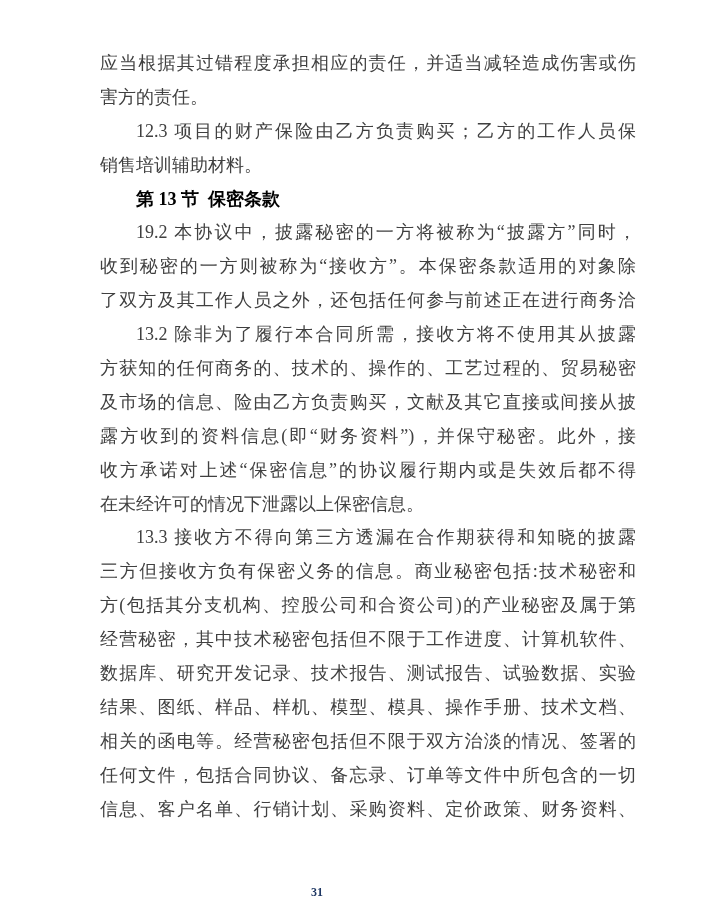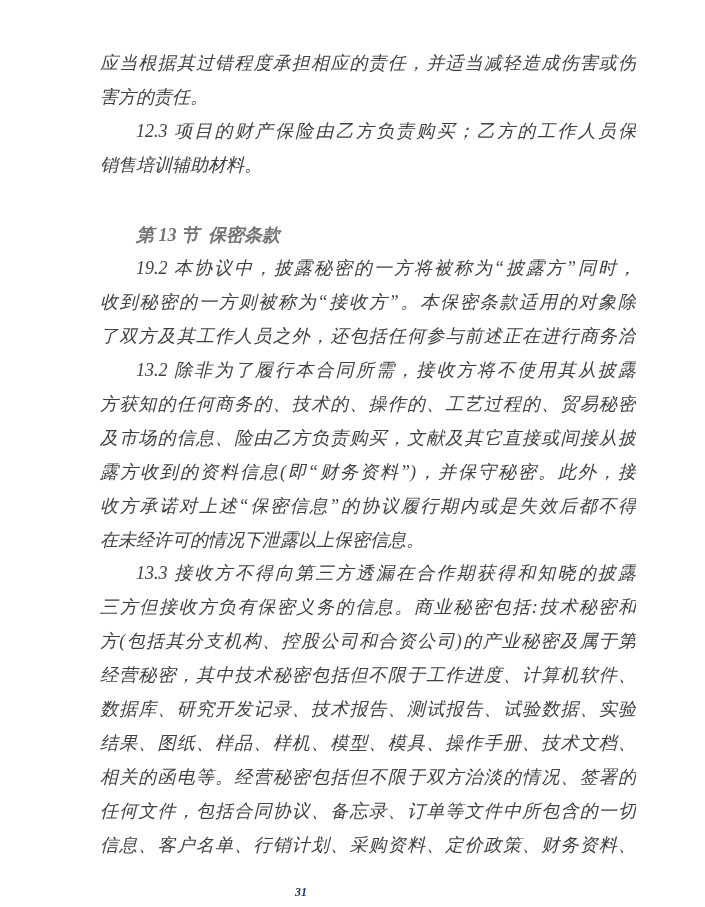--- a/index.html
+++ b/index.html
@@ -7,21 +7,20 @@
     padding: 0;
     background: #ffffff;
   }
   .page {
     position: relative;
     width: 705px;
     height: 907px;
     background: #ffffff;
     overflow: hidden;
     font-family: "Liberation Serif", "DejaVu Serif", serif;
-    font-style: italic;
   }
   .content {
     position: absolute;
     left: 100px;
     top: 47px;
     width: 536px;
     color: #404040;
     font-size: 18px;
     line-height: 33.9px;
   }
@@ -36,28 +35,27 @@
   }
   .line.end {
     text-align: center;
     text-align-last: left;
   }
   .line.ind {
     text-indent: 36px;
   }
   .line.heading {
     font-weight: bold;
-    color: #737373;
+    color: #000000;
     text-align: center;
     text-align-last: left;
-    margin-top: 36px;
   }
   .footer {
     position: absolute;
-    left: 0;
+    left: 16px;
     top: 885px;
     width: 602px;
     text-align: center;
     color: #1f3864;
     font-size: 12px;
     font-weight: bold;
     font-family: "Liberation Serif", "DejaVu Serif", serif;
   }
 </style>
 </head>

